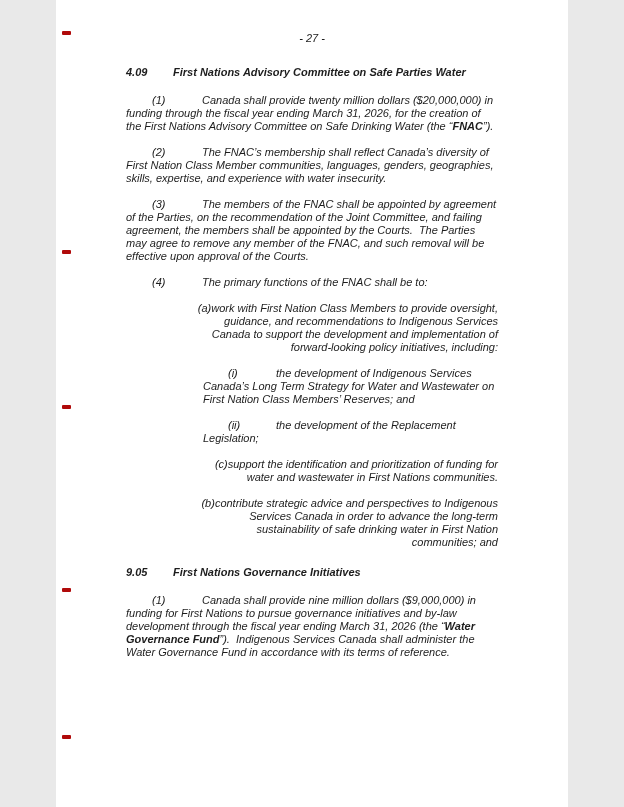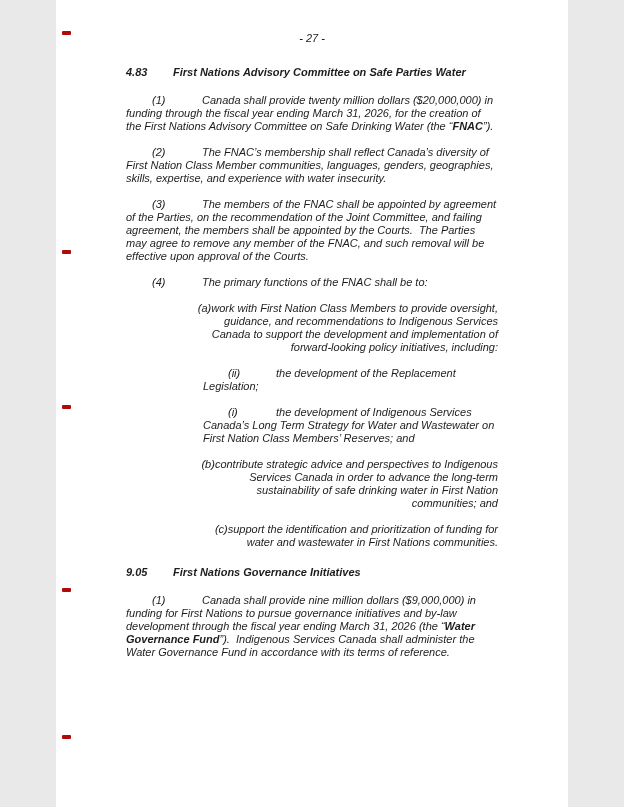--- a/index.html
+++ b/index.html
@@ -40,38 +40,38 @@
       <div class="margin-mark" style="top: 31px; background: rgb(176, 10, 10);"></div>
       <div class="margin-mark" style="top: 250px; background: rgb(176, 10, 10);"></div>
       <div class="margin-mark" style="top: 405px; background: rgb(176, 10, 10);"></div>
       <div class="margin-mark" style="top: 588px; background: rgb(176, 10, 10);"></div>
       <div class="margin-mark" style="top: 735px; background: rgb(176, 10, 10);"></div>
     </div>
 
   <div class="page-header">- 27 -</div>
 
 
-  <p class="heading"><span class="hnum">4.83</span><span>First Nations Advisory Committee on Safe Parties Water</span></p>
+  <p class="heading"><span class="hnum">4.09</span><span>First Nations Advisory Committee on Safe Parties Water</span></p>
 
   <p class="para"><span class="pnum">(1)</span><span>Canada shall provide twenty million dollars ($20,000,000) in funding through the fiscal year ending March 31, 2026, for the creation of the First Nations Advisory Committee on Safe Drinking Water (the “</span><span class="b">FNAC</span><span>”).</span></p>
 
   <p class="para"><span class="pnum">(2)</span><span>The FNAC’s membership shall reflect Canada’s diversity of First Nation Class Member communities, languages, genders, geographies, skills, expertise, and experience with water insecurity.</span></p>
 
   <p class="para"><span class="pnum">(3)</span><span>The members of the FNAC shall be appointed by agreement of the Parties, on the recommendation of the Joint Committee, and failing agreement, the members shall be appointed by the Courts.  The Parties may agree to remove any member of the FNAC, and such removal will be effective upon approval of the Courts.</span></p>
 
   <p class="para"><span class="pnum">(4)</span><span>The primary functions of the FNAC shall be to:</span></p>
 
   <p class="item"><span class="ilabel">(a)</span><span>work with First Nation Class Members to provide oversight, guidance, and recommendations to Indigenous Services Canada to support the development and implementation of forward-looking policy initiatives, including:</span></p>
 
+  <p class="subitem"><span class="silabel">(i)</span><span>the development of Indigenous Services Canada’s Long Term Strategy for Water and Wastewater on First Nation Class Members’ Reserves; and</span></p>
+
   <p class="subitem"><span class="silabel">(ii)</span><span>the development of the Replacement Legislation;</span></p>
 
-  <p class="subitem"><span class="silabel">(i)</span><span>the development of Indigenous Services Canada’s Long Term Strategy for Water and Wastewater on First Nation Class Members’ Reserves; and</span></p>
+  <p class="item"><span class="ilabel">(c)</span><span>support the identification and prioritization of funding for water and wastewater in First Nations communities.</span></p>
 
   <p class="item"><span class="ilabel">(b)</span><span>contribute strategic advice and perspectives to Indigenous Services Canada in order to advance the long-term sustainability of safe drinking water in First Nation communities; and</span></p>
-
-  <p class="item"><span class="ilabel">(c)</span><span>support the identification and prioritization of funding for water and wastewater in First Nations communities.</span></p>
 
 
   <p class="heading"><span class="hnum">9.05</span><span>First Nations Governance Initiatives</span></p>
 
   <p class="para"><span class="pnum">(1)</span><span>Canada shall provide nine million dollars ($9,000,000) in funding for First Nations to pursue governance initiatives and by-law development through the fiscal year ending March 31, 2026 (the “</span><span class="b">Water Governance Fund</span><span>”).  Indigenous Services Canada shall administer the Water Governance Fund in accordance with its terms of reference.</span></p>
 
 </div>
 
 </body></html>

